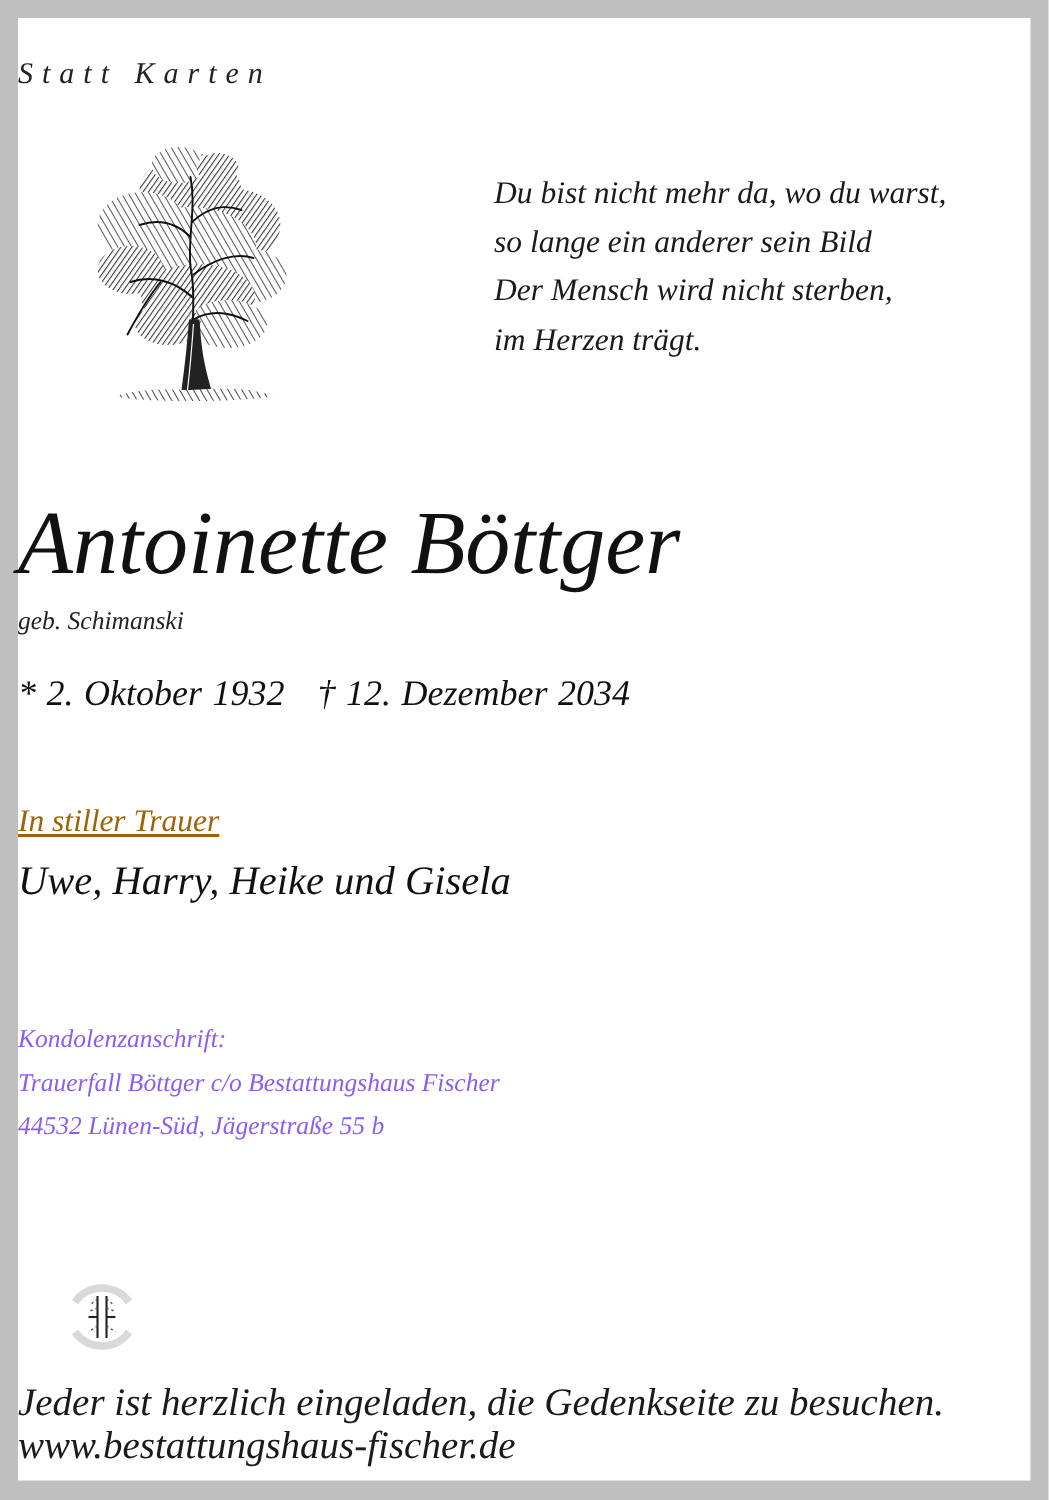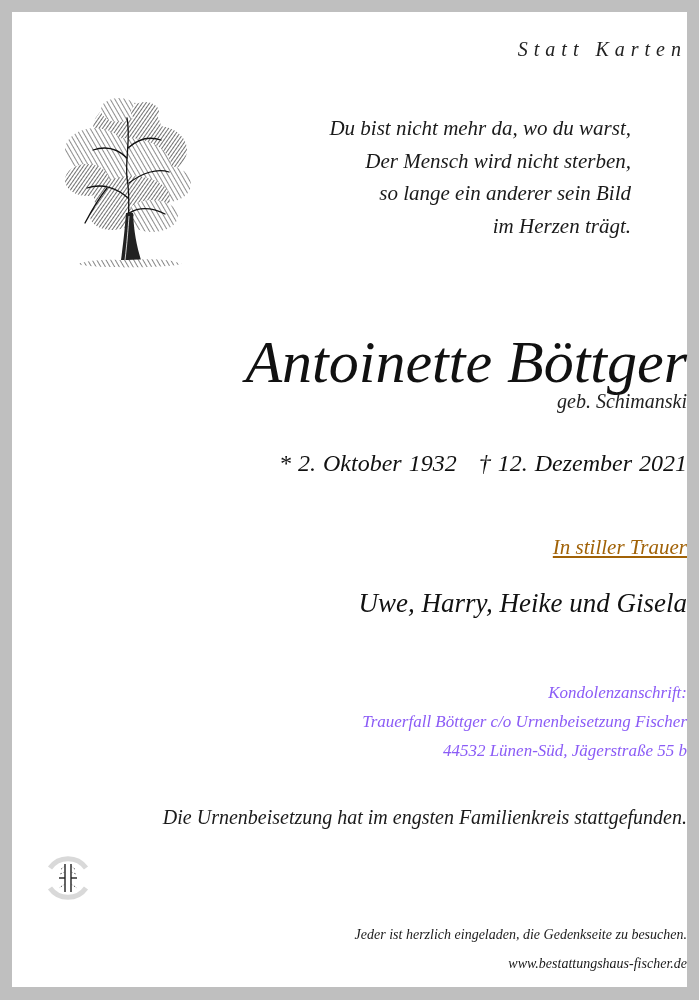--- a/index.html
+++ b/index.html
@@ -11,60 +11,60 @@
       font-family: "DejaVu Serif", "Liberation Serif", serif;
       color: #111;
     }
     .card {
       position: absolute;
       left: 12px; top: 12px;
       width: 675px; height: 975px;
       background: #ffffff;
     }
     .abs { position: absolute; }
-    .center { left: 0; right: 0; text-align: right; padding-left: 24px; }
+    .center { left: 0; right: 0; text-align: left; }
 
     .header-title {
       top: 26px;
       font-family: "Liberation Serif", serif;
       font-style: italic;
       font-size: 20px;
       letter-spacing: 6px;
       color: #222;
     }
 
     .tree {
       left: 45px; top: 76px;
       width: 140px; height: 190px;
     }
 
     .poem {
       right: 56px; top: 100px;
-      text-align: right;
+      text-align: left;
       font-family: "Liberation Serif", serif;
       font-style: italic;
       font-size: 21px;
       line-height: 32.5px;
       color: #1a1a1a;
     }
     .poem div { white-space: nowrap; }
 
     .name {
       top: 316px;
       font-family: "Liberation Serif", serif;
       font-style: italic;
       font-size: 60px;
       color: #111;
     }
 
     .maiden {
-      top: 378px;
-      font-family: "Liberation Serif", serif;
-      font-style: italic;
-      font-size: 20px;
+      top: 392px;
+      font-family: "Liberation Serif", serif;
+      font-style: italic;
+      font-size: 17px;
       color: #222;
     }
 
     .dates {
       top: 438px;
       font-family: "Liberation Serif", serif;
       font-style: italic;
       font-size: 24px;
       color: #111;
       word-spacing: 1px;
@@ -79,21 +79,20 @@
       color: #a16207;
       text-decoration: underline;
     }
 
     .mourners {
       top: 560px;
       font-family: "Liberation Serif", serif;
       font-style: italic;
       font-size: 27px;
       color: #111;
-      margin-top: 16px;
     }
 
     .address {
       top: 666px;
       font-family: "Liberation Serif", serif;
       font-style: italic;
       font-size: 17px;
       line-height: 29px;
       color: #8b5cf6;
     }
@@ -108,21 +107,21 @@
 
     .logo {
       left: 28px; top: 838px;
       width: 56px; height: 56px;
     }
 
     .invite {
       top: 908px;
       font-family: "Liberation Serif", serif;
       font-style: italic;
-      font-size: 14px;
+      font-size: 26px;
       line-height: 29px;
       color: #1a1a1a;
     }
     .invite a { color: inherit; text-decoration: none; }
   </style>
 </head>
 <body>
 
 <div class="card">
 
@@ -165,44 +164,43 @@
     </g>
 
     <path d="M64 172 C67 150 68 138 69 125 L76 125 C77 140 78 152 84 172 Z" fill="#222"></path>
     <path d="M68 172 C70 155 71 142 72 128" stroke="#fff" stroke-width="0.8" fill="none"></path>
 
     <path d="M20 176 C40 170 60 172 70 172 C90 171 110 170 125 176 C110 180 35 181 20 176 Z" fill="url(#hatch2)"></path>
   </svg>
 
   <div class="abs poem">
     <div>Du bist nicht mehr da, wo du warst,</div>
+    <div>so lange ein anderer sein Bild</div>
     <div>Der Mensch wird nicht sterben,</div>
-    <div>so lange ein anderer sein Bild</div>
     <div>im Herzen trägt.</div>
   </div>
 
   <div class="abs center name">Antoinette Böttger</div>
 
   <div class="abs center maiden">geb. Schimanski</div>
 
   <div class="abs center dates">
-    <span>* 2. Oktober 1932</span><span class="gap"></span><span>† 12. Dezember 2021</span>
+    <span>* 2. Oktober 1932</span><span class="gap"></span><span>† 12. Dezember 2034</span>
   </div>
 
   <div class="abs center mourning-label">In stiller Trauer</div>
 
   <div class="abs center mourners">Uwe, Harry, Heike und Gisela</div>
 
   <div class="abs center address">
     <div>Kondolenzanschrift:</div>
-    <div>Trauerfall Böttger c/o Urnenbeisetzung Fischer</div>
+    <div>Trauerfall Böttger c/o Bestattungshaus Fischer</div>
     <div>44532 Lünen-Süd, Jägerstraße 55 b</div>
   </div>
 
-  <div class="abs center burial-note">Die Urnenbeisetzung hat im engsten Familienkreis stattgefunden.</div>
 
   <svg class="abs logo" viewBox="0 0 56 56" xmlns="http://www.w3.org/2000/svg">
     <path d="M10 18 A22 22 0 0 1 46 18" stroke="#d9d9d9" stroke-width="5" fill="none"></path>
     <path d="M10 38 A22 22 0 0 0 46 38" stroke="#d9d9d9" stroke-width="5" fill="none"></path>
     <g stroke="#222" stroke-width="1.4" fill="none">
       <line x1="25" y1="14" x2="25" y2="42"></line>
       <line x1="31" y1="14" x2="31" y2="42"></line>
       <line x1="19" y1="28" x2="25" y2="28"></line>
       <line x1="31" y1="28" x2="37" y2="28"></line>
     </g>

